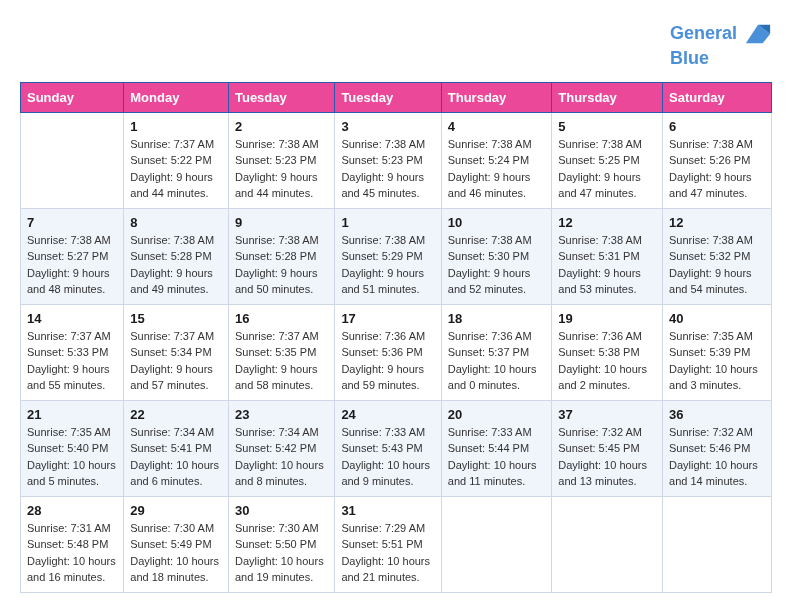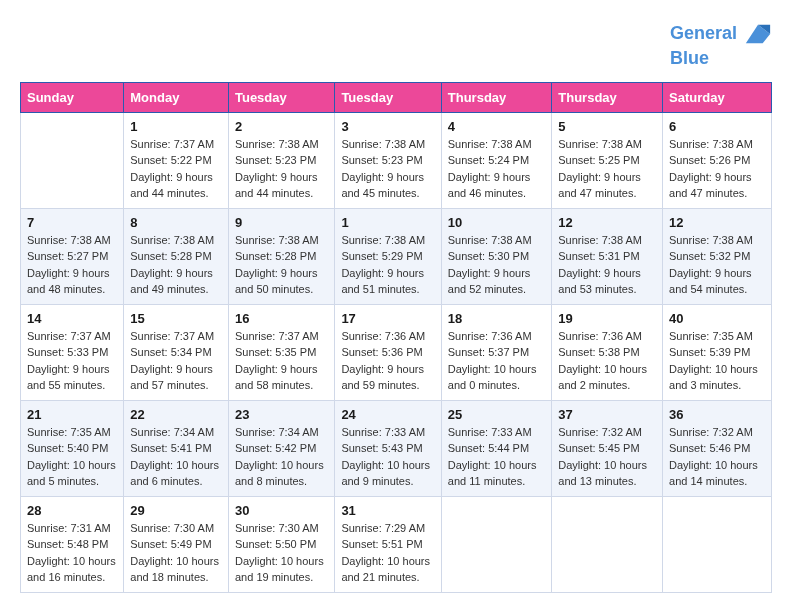--- a/index.html
+++ b/index.html
@@ -225,21 +225,21 @@
         </td>
         <td>
           <span class="day-num">23</span>
           <div class="day-info">Sunrise: 7:34 AM<br>Sunset: 5:42 PM<br>Daylight: 10 hours and 8 minutes.</div>
         </td>
         <td>
           <span class="day-num">24</span>
           <div class="day-info">Sunrise: 7:33 AM<br>Sunset: 5:43 PM<br>Daylight: 10 hours and 9 minutes.</div>
         </td>
         <td>
-          <span class="day-num">25</span>
+          <span class="day-num">20</span>
           <div class="day-info">Sunrise: 7:33 AM<br>Sunset: 5:44 PM<br>Daylight: 10 hours and 11 minutes.</div>
         </td>
         <td>
           <span class="day-num">37</span>
           <div class="day-info">Sunrise: 7:32 AM<br>Sunset: 5:45 PM<br>Daylight: 10 hours and 13 minutes.</div>
         </td>
         <td>
           <span class="day-num">36</span>
           <div class="day-info">Sunrise: 7:32 AM<br>Sunset: 5:46 PM<br>Daylight: 10 hours and 14 minutes.</div>
         </td>

